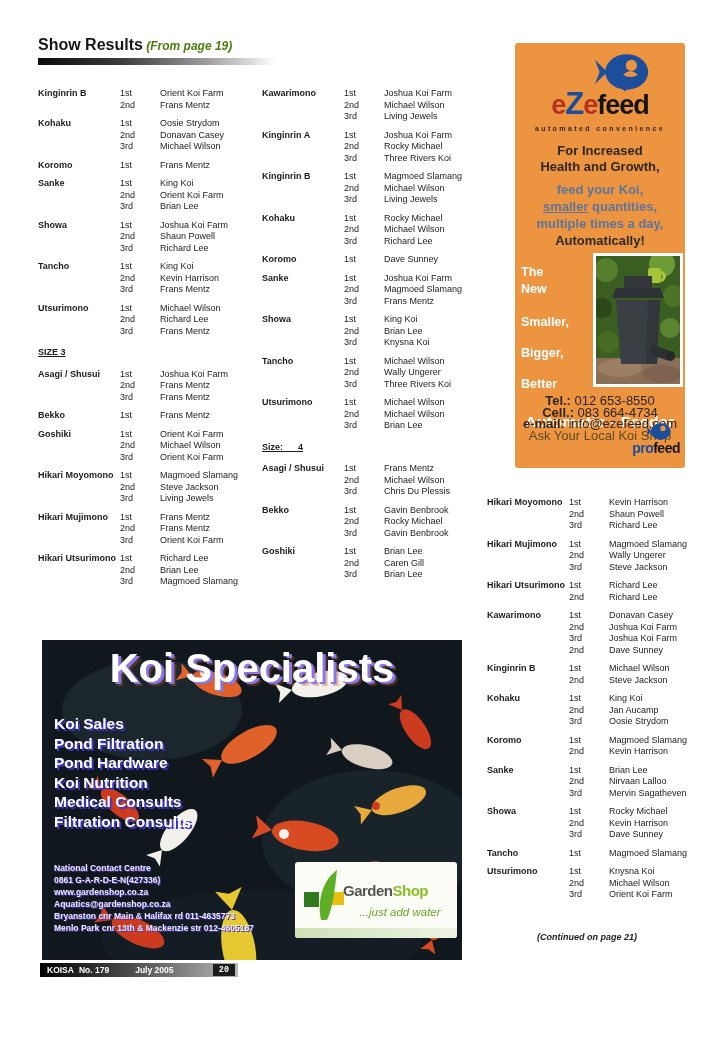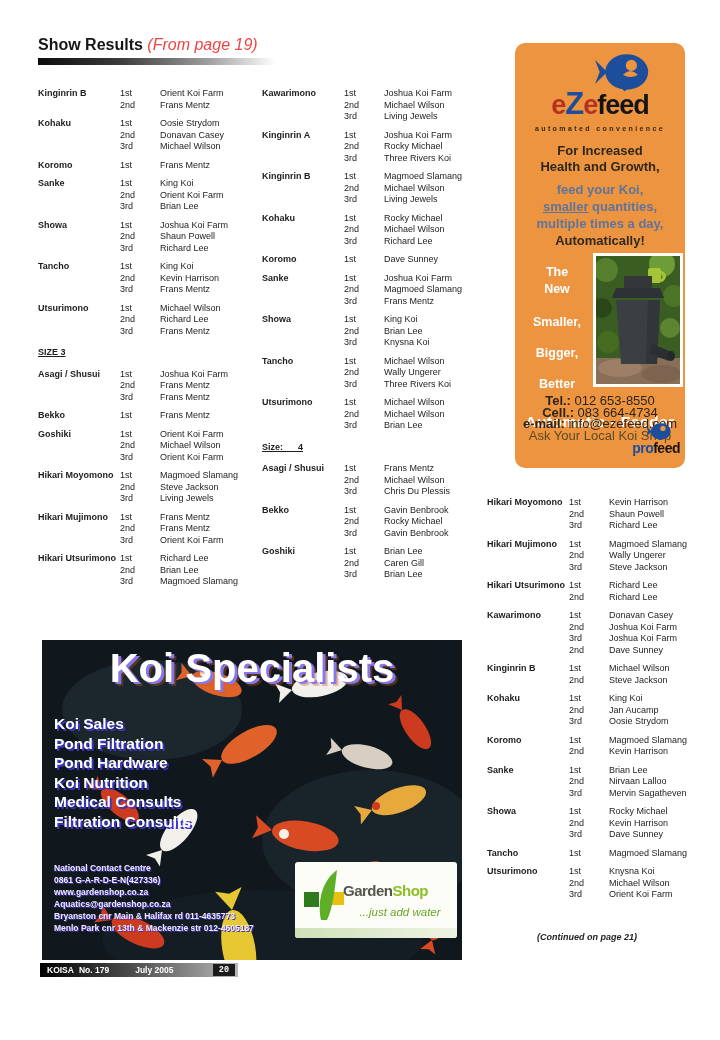--- a/index.html
+++ b/index.html
@@ -2,57 +2,57 @@
 <html><head>
 <meta charset="utf-8">
 <style>
   html,body{margin:0;padding:0;background:#ffffff;}
   .page{position:relative;width:720px;height:1040px;background:#fff;overflow:hidden;
         font-family:"Liberation Sans", sans-serif;color:#1c1c1c;}
 
   
   .masthead{position:absolute;left:38px;top:36px;width:300px;}
   .masthead h1{margin:0;font-size:16px;font-weight:bold;color:#161616;}
-  .masthead .suffix{font-size:16px;font-style:italic;font-weight:normal;color:#ef4444;}
+  .masthead .suffix{font-size:12px;font-style:italic;font-weight:bold;color:#4d7c0f;}
   .title-bar{margin-top:4px;width:238px;height:7px;
              background:linear-gradient(90deg,#0c0c0c 0%,#3c3c3c 35%,#9a9a9a 70%,#ffffff 100%);}
 
   
   .results-col{position:absolute;font-size:9px;line-height:11.5px;}
   #col1{left:38px;top:88px;width:218px;}
   #col2{left:262px;top:88px;width:210px;}
   #col3{left:487px;top:497px;width:218px;}
   .cat-block{margin-bottom:7px;}
   .rrow{display:flex;}
   .cat{flex:0 0 82px;font-weight:bold;white-space:nowrap;}
   .place{flex:0 0 40px;}
   .winner{flex:1;white-space:nowrap;}
   .size-header{font-weight:bold;text-decoration:underline;white-space:pre;
                margin:10px 0 10px 0;}
   .continued-note{position:absolute;left:487px;top:932px;width:200px;text-align:center;
                   font-size:9px;font-style:italic;font-weight:bold;color:#222;}
 
   
   .ez-ad{position:absolute;left:515px;top:43px;width:170px;height:425px;
-         background:#EC9440;border-radius:10px;overflow:hidden;}
+         background:#EC9440;border-radius:3px;overflow:hidden;}
   .ez-fish{position:absolute;left:80px;top:7px;width:56px;height:42px;}
   .ez-logo{position:absolute;left:0;top:46px;width:100%;text-align:center;
            font-size:27px;font-weight:bold;letter-spacing:-1px;line-height:30px;}
   .ez-e{color:#B5321E;}
   .ez-z{color:#1C4E9C;font-size:31px;}
   .ez-feedword{color:#141414;}
   .ez-tagline{position:absolute;left:0;top:82px;width:100%;text-align:center;
               font-size:7px;font-weight:bold;letter-spacing:2.4px;color:#38280f;}
   .ez-head{position:absolute;left:0;top:100px;width:100%;text-align:center;
            font-size:13px;font-weight:bold;color:#2f271b;line-height:16px;}
   .ez-pitch{position:absolute;left:0;top:138px;width:100%;text-align:center;
             font-size:13px;font-weight:bold;color:#5f749a;line-height:17px;}
   .ez-pitch .u{text-decoration:underline;}
   .ez-auto{color:#2e2a20;}
-  .ez-captions{position:absolute;left:6px;top:222px;width:72px;text-align:center;
+  .ez-captions{position:absolute;left:6px;top:222px;width:72px;text-align:left;
                color:#ffffff;font-weight:bold;font-size:12.5px;}
   .ez-word:nth-child(1){margin-top:0;}
   .ez-word:nth-child(2){margin-top:3px;}
   .ez-word:nth-child(3){margin-top:19px;}
   .ez-word:nth-child(4){margin-top:17px;}
   .ez-word:nth-child(5){margin-top:17px;}
   .ez-photo{position:absolute;left:78px;top:210px;width:84px;height:128px;
             border:3px solid #ffffff;box-sizing:content-box;background:#3a5d22;}
   .ez-photo svg{display:block;}
   .ez-product{position:absolute;left:0;top:346px;width:100%;text-align:center;

